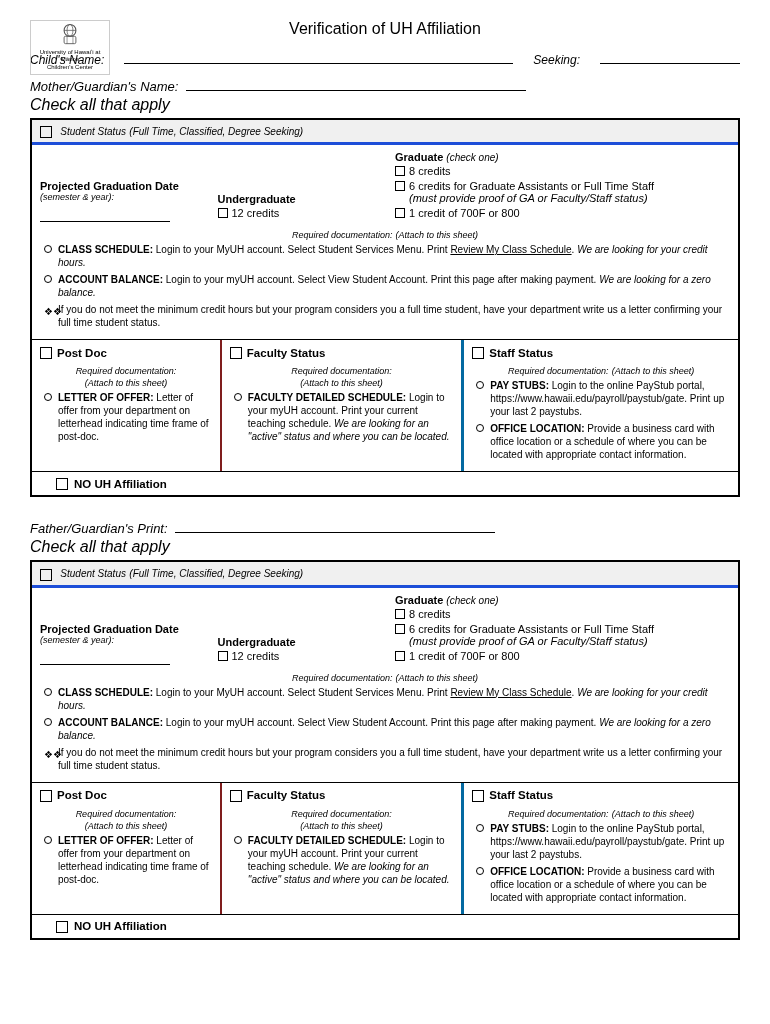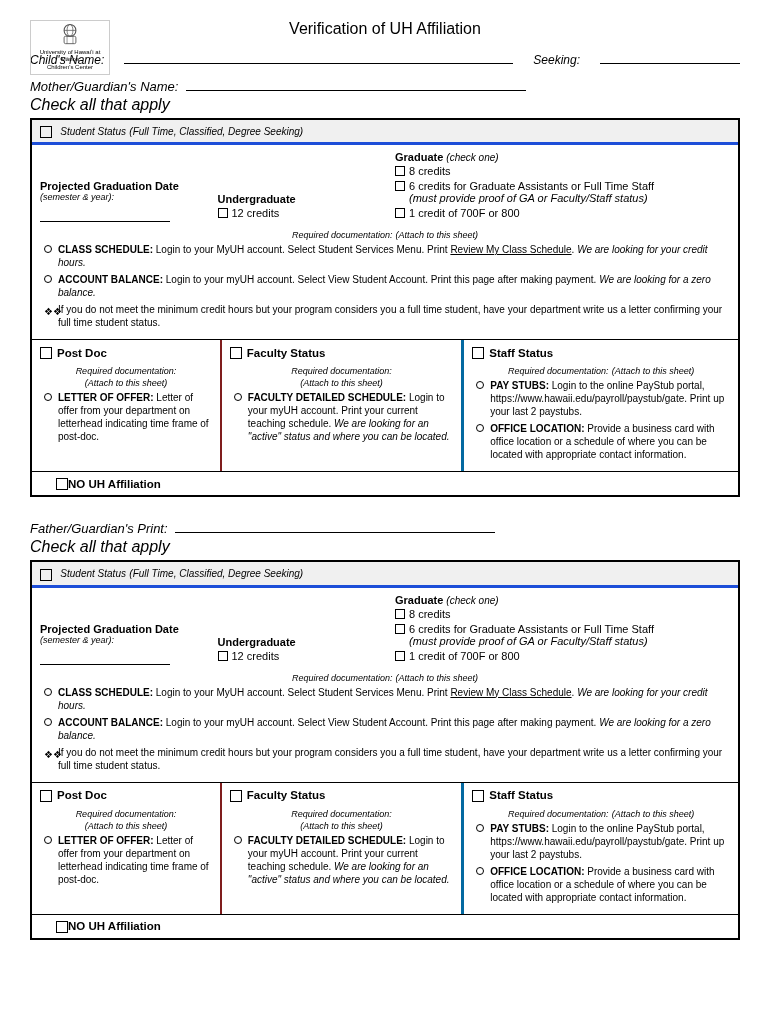--- a/index.html
+++ b/index.html
@@ -216,20 +216,21 @@
       display: flex;
       align-items: center;
       gap: 5px;
       font-weight: bold;
       font-size: 11.5px;
       margin-bottom: 5px;
     }
     .no-affil-row {
       display: flex;
       align-items: center;
+      gap: 6px;
       padding: 5px 24px;
       border-top: 1px solid #000;
       font-weight: bold;
       font-size: 11.5px;
     }
     .italic-small {
       font-style: italic;
       font-size: 9px;
       font-weight: normal;
     }

